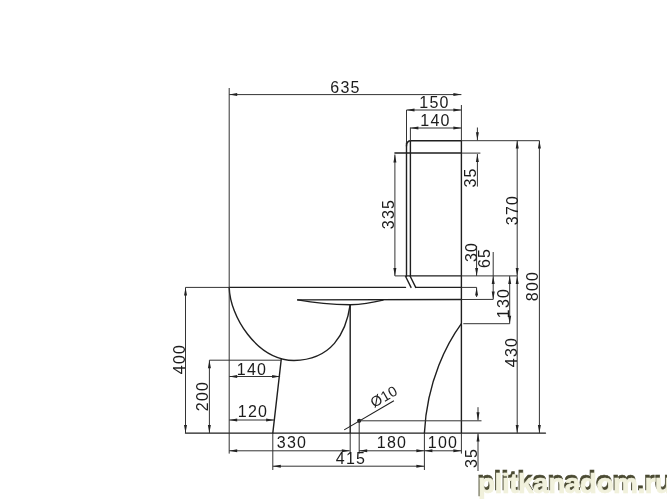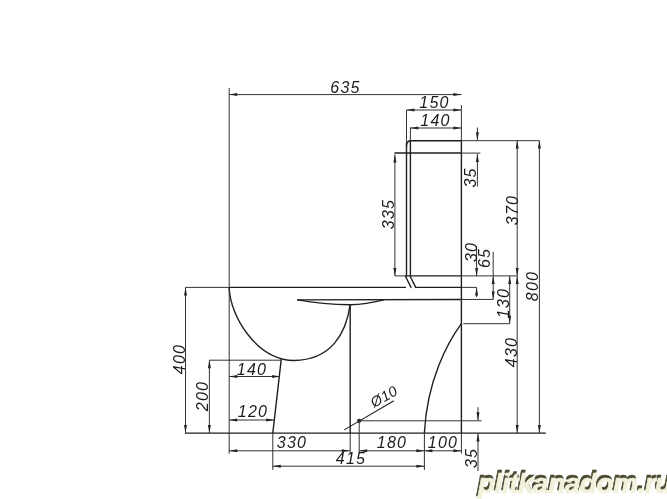--- a/index.html
+++ b/index.html
@@ -1,17 +1,17 @@
 <!DOCTYPE html>
 <html><head>
 <meta charset="utf-8">
 <style>
   html,body{margin:0;padding:0;background:#fff;}
   #stage{position:relative;width:667px;height:499px;background:#ffffff;overflow:hidden;
-         font-family:"Liberation Sans", sans-serif;font-style:italic;}
+         font-family:"Liberation Sans", sans-serif;}
   svg text{font-family:"Liberation Sans", sans-serif;fill:#1c1c1c;}
   .dt{font-size:16px;letter-spacing:1.2px;}
 </style>
 </head>
 <body>
 
 <div id="stage">
 <svg width="667" height="499" viewBox="0 0 667 499">
 
   <rect x="0" y="0" width="667" height="499" fill="#ffffff"></rect>

